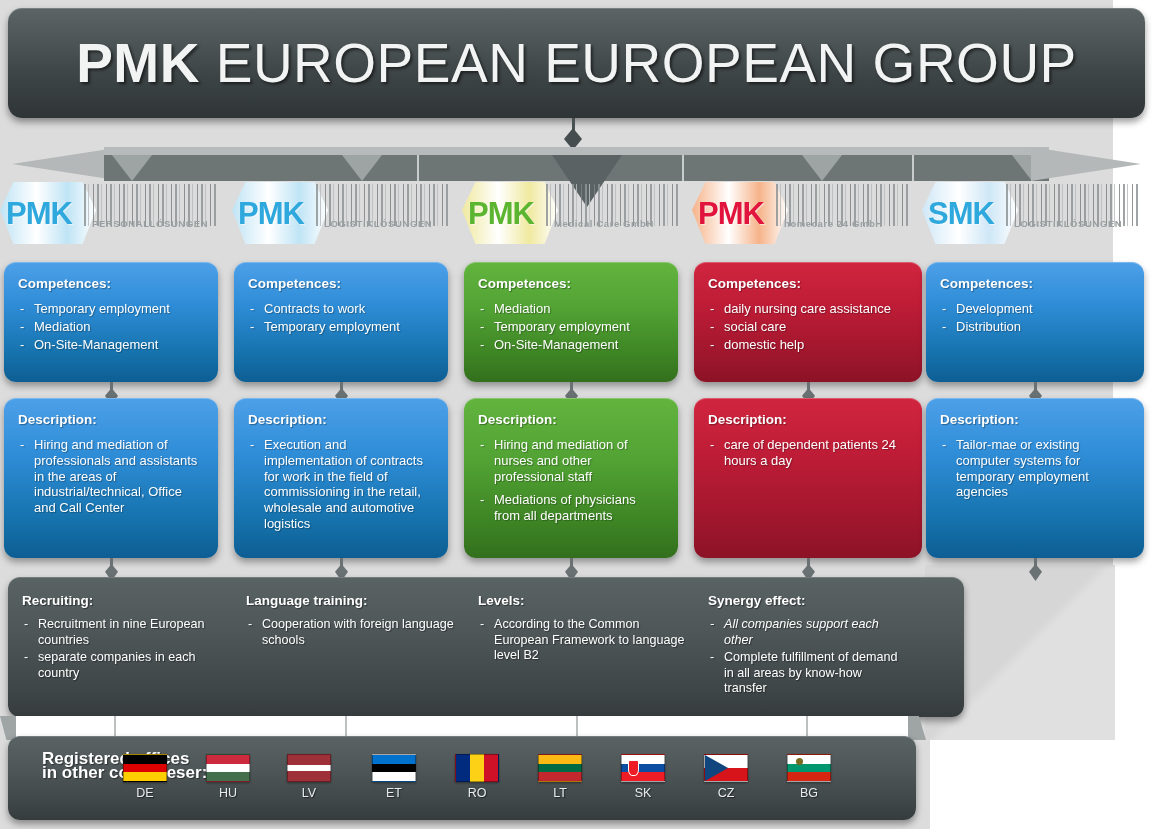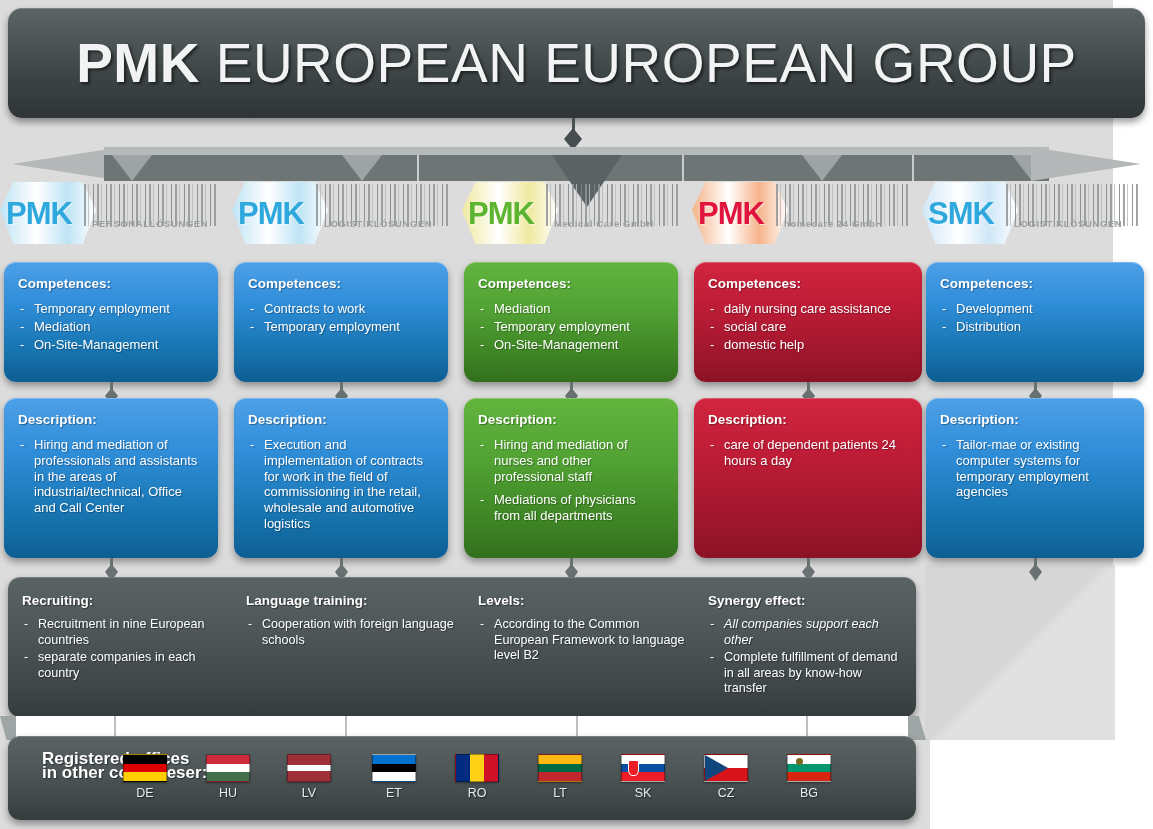--- a/index.html
+++ b/index.html
@@ -145,20 +145,21 @@
     clip-path:polygon(50% 0,100% 45%,50% 100%,0 45%);
   }
 
   
   #info-panel{
     position:absolute;left:8px;top:577px;width:908px;height:140px;
     border-radius:12px;
     background:linear-gradient(180deg,#5a6364 0%,#4e5657 40%,#3f4647 80%,#363c3d 100%);
     box-shadow:0 4px 7px rgba(0,0,0,.38), inset 0 1px 0 rgba(255,255,255,.16);
     color:#ffffff;
+    padding-left:48px;
   }
   .info-col{position:absolute;top:16px;}
   .info-col h4{
     margin:0 0 9px 0;font-size:13.5px;font-weight:bold;
     text-shadow:1px 1px 1px rgba(0,0,0,.45);
   }
   .info-col ul{margin:0;padding:0;list-style:none;}
   .info-col li{
     font-size:12.6px;line-height:15.6px;padding-left:16px;position:relative;
     text-shadow:1px 1px 1px rgba(0,0,0,.40);

